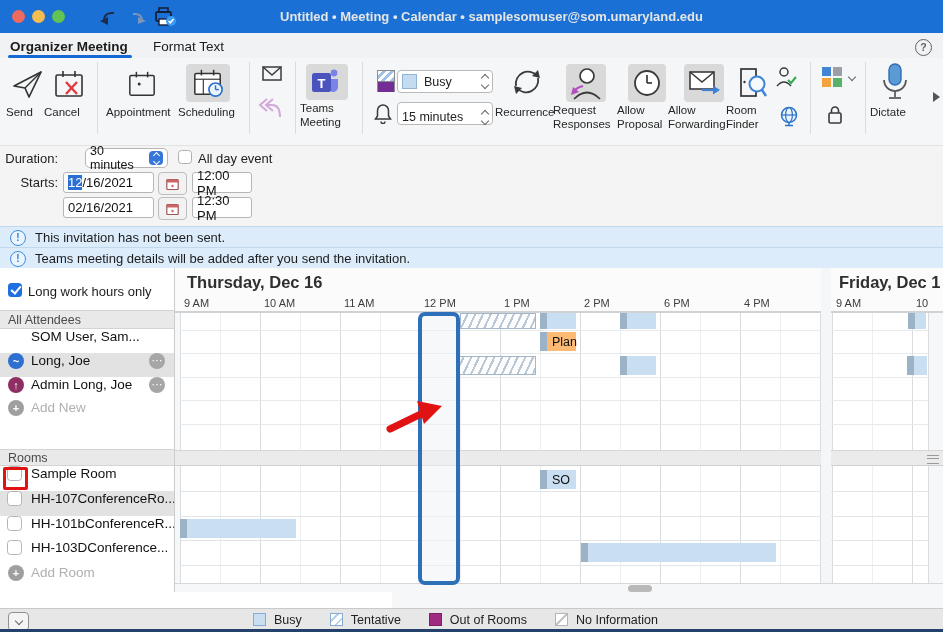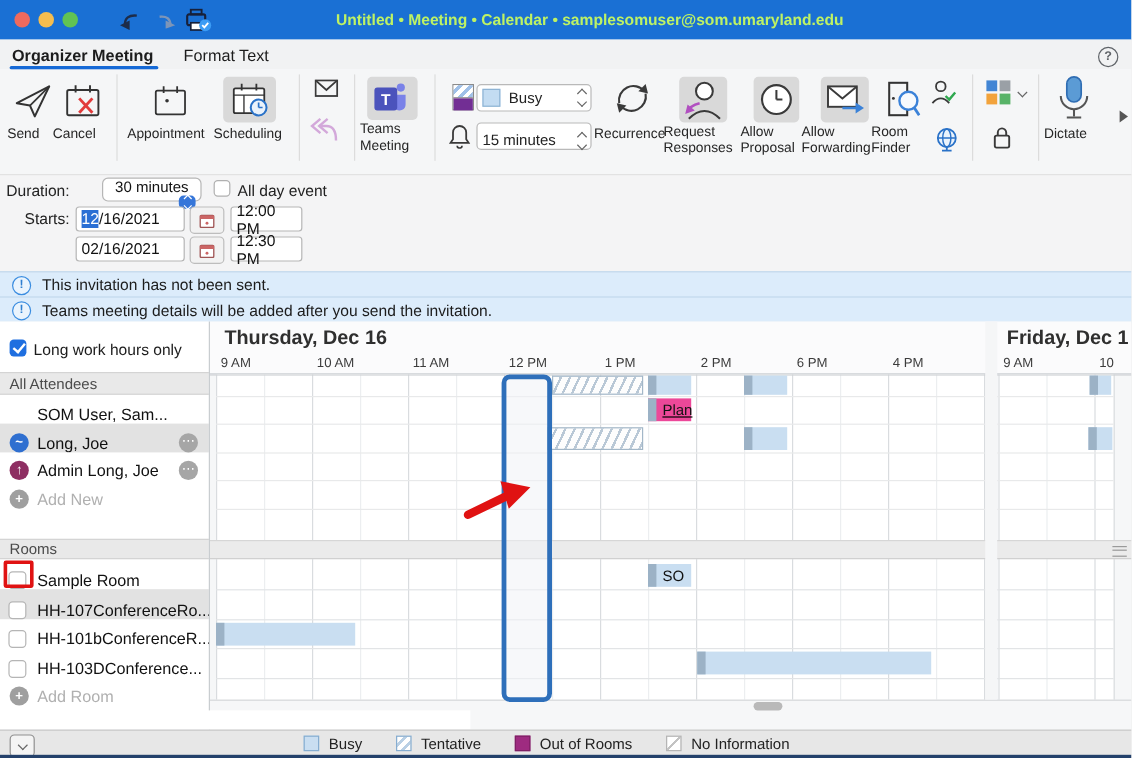--- a/index.html
+++ b/index.html
@@ -2,21 +2,21 @@
 <html><head>
 <meta charset="utf-8">
 <style>
   html,body{margin:0;padding:0;background:#e8e8e8;}
   #win{position:relative;width:943px;height:632px;background:#fff;overflow:hidden;
        font-family:"Liberation Sans",sans-serif;-webkit-font-smoothing:antialiased;}
   .abs{position:absolute;}
   
   #titlebar{left:0;top:0;width:943px;height:33px;background:#1a70d4;}
   .tl{width:13px;height:13px;border-radius:50%;top:10px;}
-  #title-text{left:200px;right:160px;top:9px;text-align:center;color:#bef264;
+  #title-text{left:200px;right:160px;top:9px;text-align:center;color:#e5e5e5;
               font-size:13px;font-weight:bold;white-space:nowrap;}
   
   #tabbar{left:0;top:33px;width:943px;height:25px;background:#f1f2f3;}
   .tab{top:6px;font-size:13.5px;color:#1c1c1c;}
   #tab-underline{left:8px;top:55px;width:124px;height:3px;background:#1569d6;border-radius:2px;}
   #help-circle{left:915px;top:39px;width:15px;height:15px;border:1.4px solid #5f6368;
                border-radius:50%;font-size:10.5px;color:#5f6368;text-align:center;line-height:15px;font-weight:bold;}
   
   #ribbon{left:0;top:58px;width:943px;height:87px;background:#f5f6f7;border-bottom:1px solid #dcdcdc;}
   .vsep{width:1px;background:#dcdcdc;top:4px;height:72px;position:absolute;}
@@ -40,21 +40,21 @@
           border-top:1px solid #c2d8ec;display:flex;align-items:center;}
   .ninfo{width:14px;height:14px;border-radius:50%;border:1.6px solid #3b8de0;background:#eaf4fd;
          color:#2f7fd0;font-size:10px;font-weight:bold;text-align:center;line-height:14px;
          margin-left:10px;margin-right:9px;flex:0 0 auto;}
   .ntext{font-size:13px;color:#1c1c1c;}
   
   #sched{left:0;top:268px;width:943px;height:340px;background:#f6f7f8;}
   .srow-h{position:absolute;left:0;width:174px;background:#e9e9e9;border-top:1px solid #d4d4d4;
           border-bottom:1px solid #d4d4d4;font-size:12.5px;color:#4b4b4b;display:flex;align-items:center;
           padding-left:8px;box-sizing:border-box;}
-  .srow{position:absolute;left:0;width:174px;display:flex;align-items:flex-end;font-size:13.5px;color:#111;
+  .srow{position:absolute;left:0;width:174px;display:flex;align-items:flex-start;font-size:13.5px;color:#111;
         box-sizing:border-box;}
   .pcirc{width:16px;height:16px;border-radius:50%;color:#fff;font-size:11px;font-weight:bold;
          text-align:center;line-height:16px;flex:0 0 auto;margin-left:8px;margin-right:7px;}
   .morebtn{width:16px;height:16px;border-radius:50%;background:#a6a6a6;color:#fff;font-size:11px;
            line-height:15px;text-align:center;position:absolute;right:9px;}
   .rchk{width:15px;height:15px;background:#fff;border:1.4px solid #b5b5b5;border-radius:3.5px;
         flex:0 0 auto;margin-left:7px;margin-right:9px;box-sizing:border-box;}
   .gline-v{position:absolute;width:1px;} .gline-h{position:absolute;height:1px;}
   .tick{position:absolute;font-size:11px;color:#3c3c3c;top:29px;}
   .dayhdr{position:absolute;top:5px;font-size:16.5px;font-weight:600;color:#2f2f2f;white-space:nowrap;}
@@ -280,21 +280,21 @@
         <line x1="8" y1="36" x2="20" y2="36" stroke="#555" stroke-width="1.7"></line>
       </svg>
     </div>
     <div class="rlbl" style="left:870px;top:48px;width:50px;">Dictate</div>
 
     <div class="abs" style="left:933px;top:34px;width:0;height:0;border-left:7px solid #555;border-top:5px solid transparent;border-bottom:5px solid transparent;"></div>
   </div>
 
   <div class="abs" id="fieldsec">
     <div class="flabel" style="left:2px;top:5px;">Duration:</div>
-    <div class="fbox" style="left:85px;top:2px;width:83px;height:20px;border-radius:5px;font-size:12.5px;flex-direction:column;">
+    <div class="fbox" style="left:85px;top:2px;width:83px;height:20px;border-radius:5px;font-size:12.5px;">
       <span>30 minutes</span>
       <span style="margin-left:auto;width:14px;height:14px;background:#3676d9;border-radius:4px;display:flex;flex-direction:column;align-items:center;justify-content:center;gap:1px;">
         <span class="chev up" style="border-color:#fff;width:4px;height:4px;"></span>
         <span class="chev down" style="border-color:#fff;width:4px;height:4px;"></span>
       </span>
     </div>
     <div class="abs" style="left:178px;top:4px;width:14px;height:14px;background:#fff;border:1.3px solid #b0b0b0;border-radius:3.5px;box-sizing:border-box;"></div>
     <div class="abs" style="left:198px;top:5px;font-size:13px;color:#222;">All day event</div>
 
     <div class="flabel" style="left:2px;top:29px;">Starts:</div>
@@ -399,21 +399,21 @@
       <div class="blk tent" style="left: 460px; top: 45px; width: 76px; height: 16px;"></div>
       <div class="blk" style="left: 540px; top: 45px; width: 36px; height: 16px; background: rgb(201, 222, 241);">
         <div class="edge" style="background: rgb(156, 178, 198);"></div>
       </div>
       <div class="blk" style="left: 620px; top: 45px; width: 36px; height: 16px; background: rgb(201, 222, 241);">
         <div class="edge" style="background: rgb(156, 178, 198);"></div>
       </div>
       <div class="blk" style="left: 908px; top: 45px; width: 18.4px; height: 16px; background: rgb(201, 222, 241);">
         <div class="edge" style="background: rgb(156, 178, 198);"></div>
       </div>
-      <div class="blk" style="left: 540px; top: 64px; width: 36px; height: 19px; background: #ec4899; text-decoration: underline;">
+      <div class="blk" style="left: 540px; top: 64px; width: 36px; height: 19px; background: #fdba74;">
         <div class="edge" style="background: rgb(156, 178, 198);"></div>
         <span class="blab">Plan</span>
       </div>
       <div class="blk tent" style="left: 456px; top: 88px; width: 80px; height: 19px;"></div>
       <div class="blk" style="left: 620px; top: 88px; width: 36px; height: 19px; background: rgb(201, 222, 241);">
         <div class="edge" style="background: rgb(156, 178, 198);"></div>
       </div>
       <div class="blk" style="left: 907.2px; top: 88px; width: 20px; height: 19px; background: rgb(201, 222, 241);">
         <div class="edge" style="background: rgb(156, 178, 198);"></div>
       </div>

